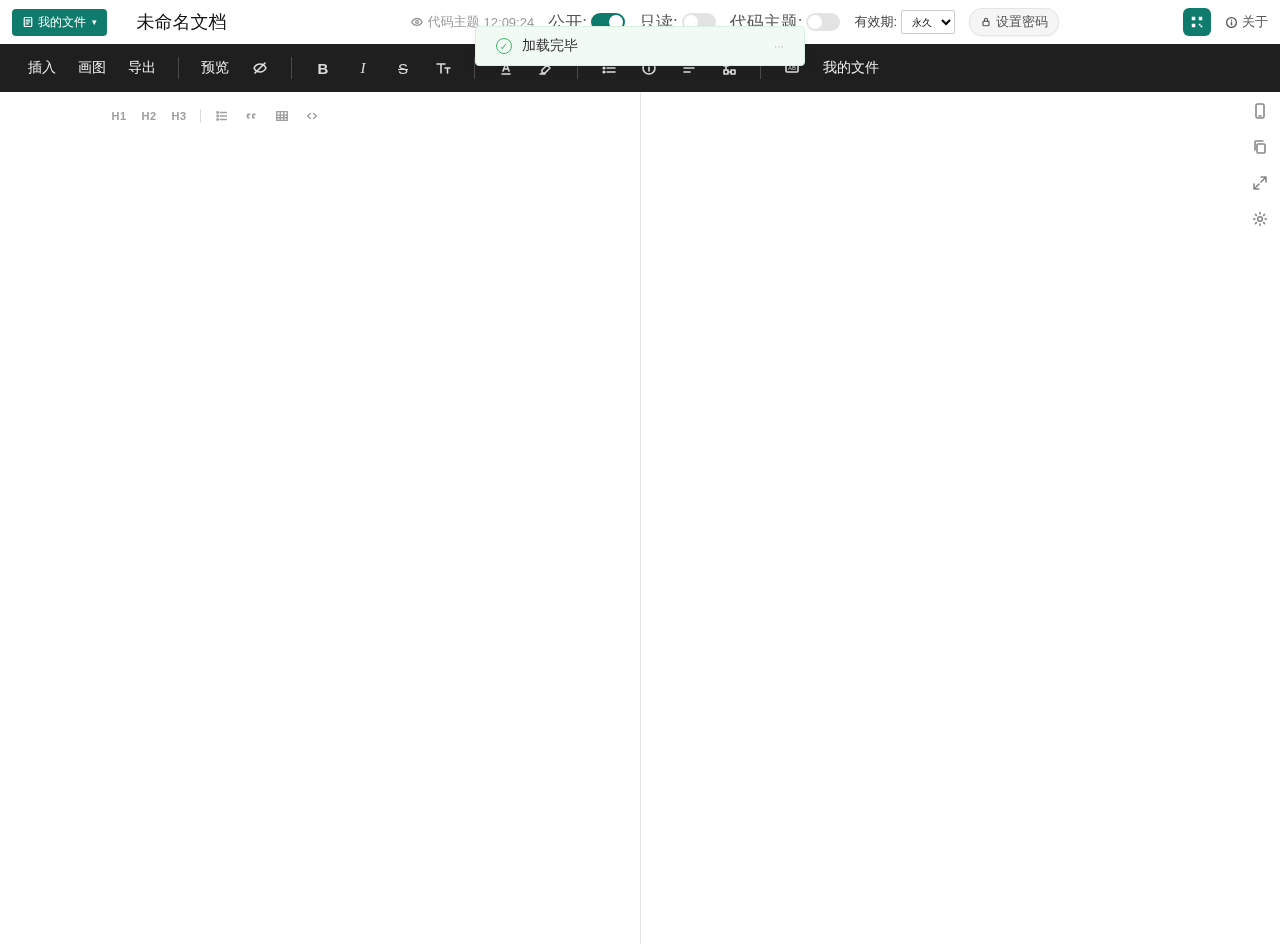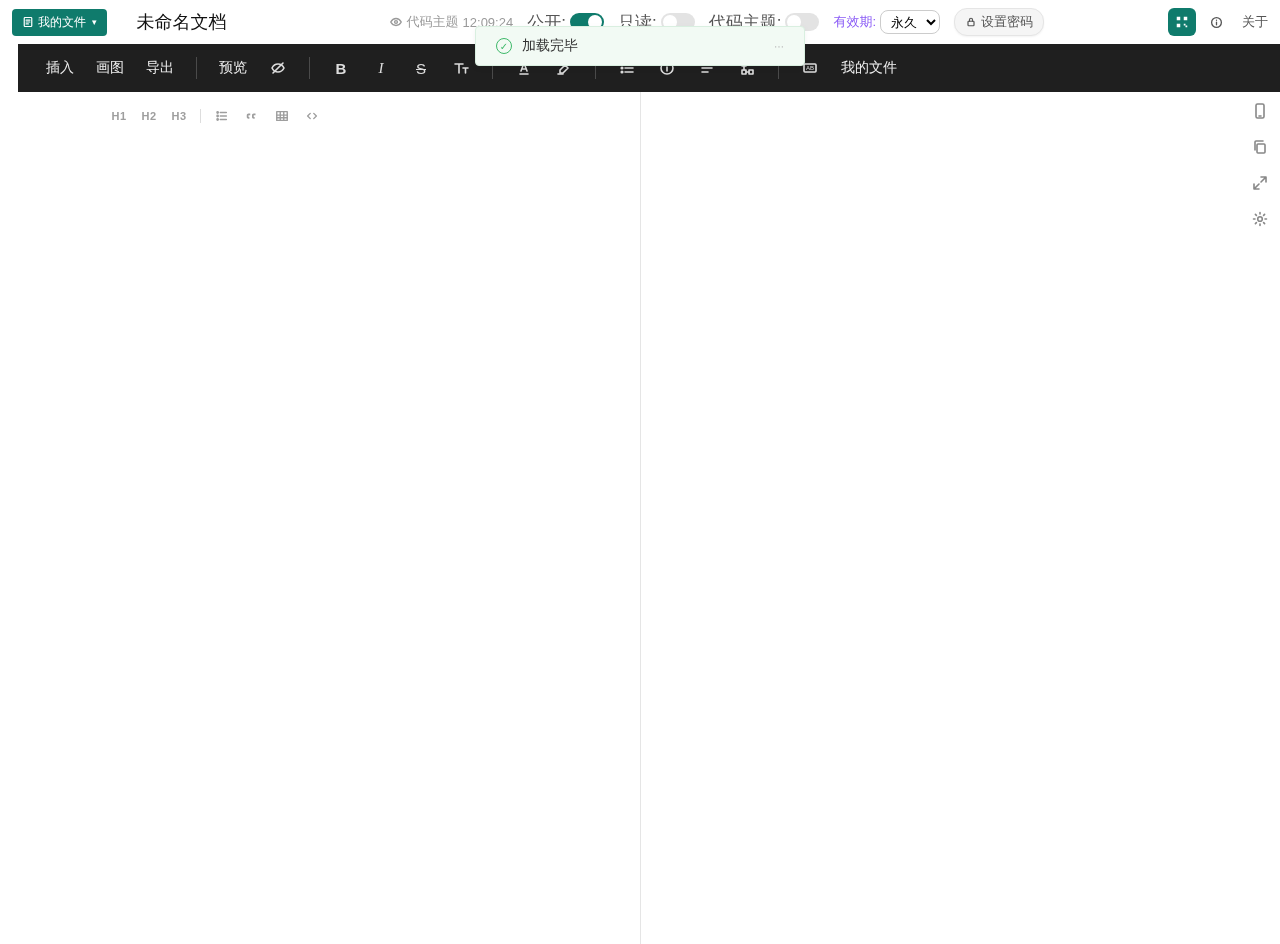--- a/index.html
+++ b/index.html
@@ -84,27 +84,27 @@
     .switch .knob {
       width: 14px; height: 14px;
       border-radius: 50%;
       background: #fff;
       position: absolute;
       top: 2px;
     }
     .switch.on .knob { right: 2px; }
     .switch.off .knob { left: 2px; }
 
-    .validity-label { color: #8b5cf6; }
+    .validity-label { color: #404040; }
     .validity-select {
       height: 24px;
       border: 1px solid #ccc;
-      border-radius: 8px;
+      border-radius: 2px;
       padding: 0 6px;
-      font-size: 13px;
+      font-size: 10px;
       background: #fff;
       cursor: pointer;
     }
 
     .set-password-btn {
       background: #f5f5f5;
       border: 1px solid #e5e5e5;
       border-radius: 13px;
       padding: 4px 10px;
       display: inline-flex;
@@ -125,37 +125,36 @@
       align-items: center;
       justify-content: center;
       cursor: pointer;
       margin-left: 110px;
     }
     .qr-btn svg { width: 14px; height: 14px; fill: #fff; }
 
     .about-link {
       display: inline-flex;
       align-items: center;
-      gap: 19px;
+      gap: 4px;
       color: #555;
       cursor: pointer;
       font-size: 13px;
     }
     .about-link svg { width: 13px; height: 13px; }
 
     
     .main-toolbar {
       height: 48px;
       background: #1f1f1f;
       display: flex;
       align-items: center;
       padding: 0 28px;
       gap: 22px;
       color: #ddd;
-      margin-left: 18px;
     }
     .tb-text {
       color: #eee;
       font-size: 14px;
       cursor: pointer;
       white-space: nowrap;
     }
     .tb-icon {
       width: 18px; height: 18px;
       display: inline-flex;

